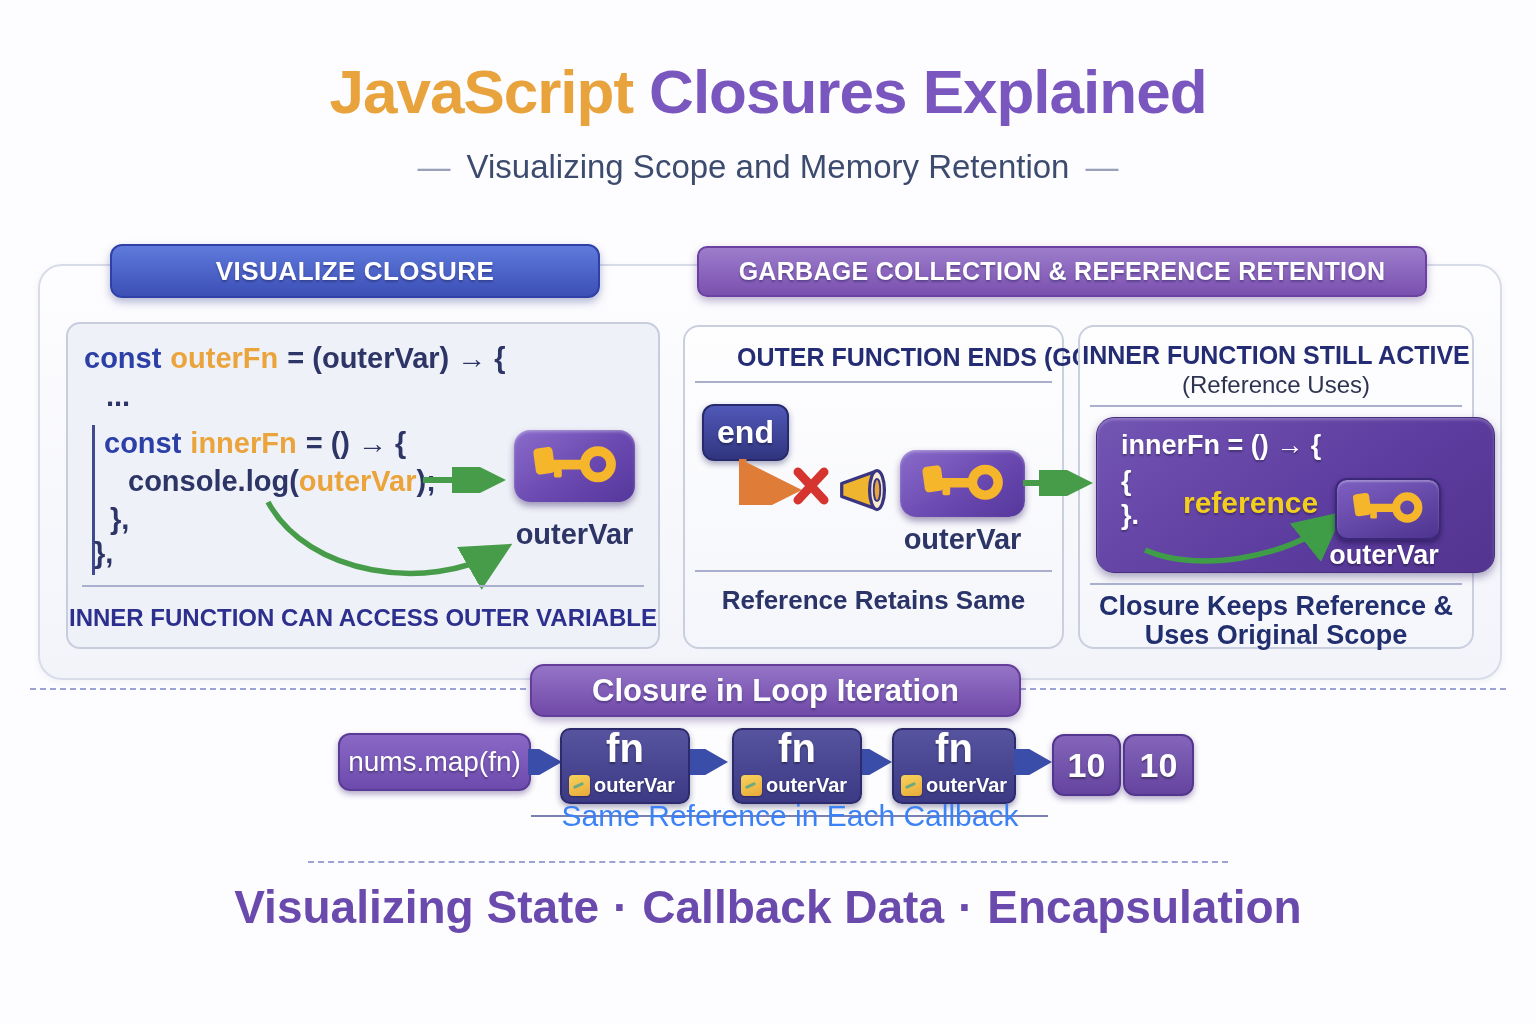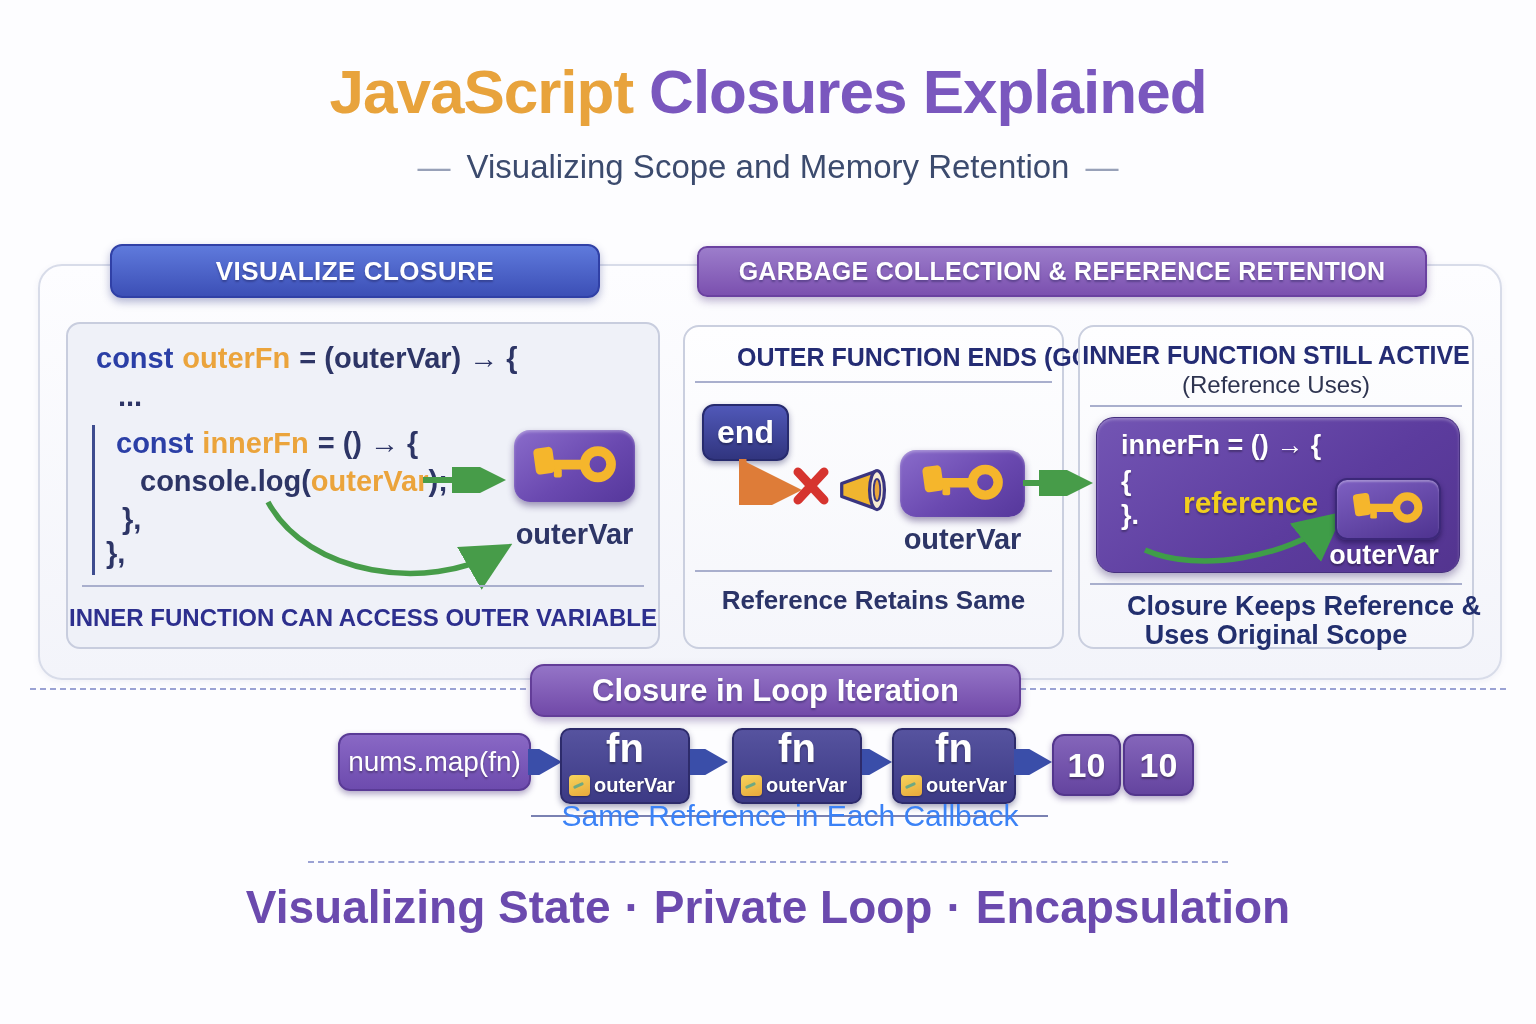--- a/index.html
+++ b/index.html
@@ -26,21 +26,21 @@
     box-shadow:0 4px 8px rgba(40,50,130,.35);}
   .banner-gc{left:697px;top:246px;width:726px;height:47px;font-size:25px;letter-spacing:.3px;
     background:linear-gradient(180deg,#9C7DCB 0%,#7B50AF 100%);border:2px solid #6A41A0;border-radius:10px;
     box-shadow:0 4px 8px rgba(70,40,120,.35);}
   .banner-loop{left:530px;top:664px;width:487px;height:49px;font-size:31px;border-radius:14px;
     background:linear-gradient(180deg,#9474C7 0%,#7149A8 100%);border:2px solid #633D98;
     box-shadow:0 4px 8px rgba(70,40,120,.35);}
 
   
   .code-box{left:66px;top:322px;width:590px;height:323px;background:#EFF1F8;border:2px solid #C8CDDE;border-radius:14px;}
-  .codeline{position:absolute;font-size:29px;font-weight:bold;color:#2D3566;white-space:nowrap;margin-left:12px;}
+  .codeline{position:absolute;font-size:29px;font-weight:bold;color:#2D3566;white-space:nowrap;}
   .codeline .kw{color:#2B3FA6;}
   .codeline .orange{color:#EBA43C;}
   .codeline span + span{margin-left:9px;}
   .scope-bar{position:absolute;left:24px;top:101px;height:150px;width:0;border-left:3px solid #3E4C8F;}
   .key-card{background:linear-gradient(145deg,#8A6CCB 0%,#6A49B0 55%,#55379B 100%);border-radius:16px;
     box-shadow:0 4px 7px rgba(50,30,100,.45), inset 0 2px 3px rgba(255,255,255,.3);
     display:flex;align-items:center;justify-content:center;}
   .navlabel{font-weight:bold;color:#2D3566;text-align:center;}
   .divider{border-top:2px solid #A9AFCD;}
   .panel-caption{font-weight:bold;color:#2D2F8E;text-align:center;}
@@ -204,21 +204,21 @@
         </marker>
       </defs>
     <line x1="0" y1="13" x2="52" y2="13" stroke="#479C49" stroke-width="6" marker-end="url(#mg3)"></line>
   </svg>
 
   <div class="abs panel" style="left:1078px;top:325px;width:392px;height:320px;">
     <div class="abs panel-title" style="top:14px;">INNER FUNCTION STILL ACTIVE</div>
     <div class="abs panel-sub" style="top:44px;">(Reference Uses)</div>
     <div class="abs divider" style="left:10px;right:10px;top:78px;"></div>
 
-    <div class="abs purple-card" style="left:16px;top:90px;width:362px;height:154px;">
+    <div class="abs purple-card" style="left:16px;top:90px;width:362px;height:154px;padding-left:35px;">
       <div class="wcode" style="left:24px;top:12px;">innerFn = () → {</div>
       <div class="wcode" style="left:24px;top:48px;">{</div>
       <div class="wcode" style="left:24px;top:82px;">}.</div>
       <div class="ref-label" style="left:86px;top:68px;">reference</div>
 
       <svg class="abs" style="left:42px;top:92px;" width="210" height="58">
         <defs>
             <marker id="mg4" markerWidth="9" markerHeight="9" refX="6" refY="4.5" orient="auto">
               <path d="M0,0 L9,4.5 L0,9 z" fill="#3F9D48"></path>
             </marker>
@@ -231,21 +231,21 @@
           <circle cx="76" cy="26" r="15" fill="none" stroke="#F5B62C" stroke-width="11"></circle>
           <rect x="8" y="21" width="58" height="11" rx="2" fill="#F5B62C"></rect>
           <rect x="4" y="7" width="22" height="30" rx="5" fill="#F5B62C" transform="rotate(-8 15 22)"></rect>
           <rect x="26" y="31" width="9" height="10" rx="2" fill="#F5B62C"></rect>
         </svg>
       </div>
       <div class="wlabel" style="left:222px;top:122px;width:130px;font-size:27px;">outerVar</div>
     </div>
 
     <div class="abs divider" style="left:10px;right:10px;top:256px;"></div>
-    <div class="abs" style="left:0;top:264px;width:100%;text-align:center;font-size:27px;font-weight:bold;color:#222F6E;padding-left:28px;">Closure Keeps Reference &amp;</div>
+    <div class="abs" style="left:0;top:264px;width:100%;text-align:center;font-size:27px;font-weight:bold;color:#222F6E;">Closure Keeps Reference &amp;</div>
     <div class="abs" style="left:0;top:293px;width:100%;text-align:center;font-size:27px;font-weight:bold;color:#222F6E;">Uses Original Scope</div>
   </div>
 
   <div class="abs dashed-line" style="left:30px;top:688px;width:1476px;"></div>
   <div class="abs banner banner-loop">
     <span>Closure in Loop Iteration</span>
   </div>
 
   <div class="abs nums-box">
     <span>nums.map(fn)</span>
@@ -316,16 +316,16 @@
   </div>
   <div class="ten-box" style="left:1123px;width:67px;">
     <span>10</span>
   </div>
 
   <div class="abs" style="left:531px;top:815px;width:517px;border-top:2px solid #7A81B2;"></div>
   <div class="abs same-ref">Same Reference in Each Callback</div>
   <div class="abs dashed-line" style="left:308px;top:861px;width:920px;"></div>
 
   <div class="abs footer">
-    <span>Visualizing State</span><span class="sep">·</span><span>Private Loop</span><span class="sep">·</span><span>Encapsulation</span>
+    <span>Visualizing State</span><span class="sep">·</span><span>Callback Data</span><span class="sep">·</span><span>Encapsulation</span>
   </div>
 
 </div>
 
 </body></html>

